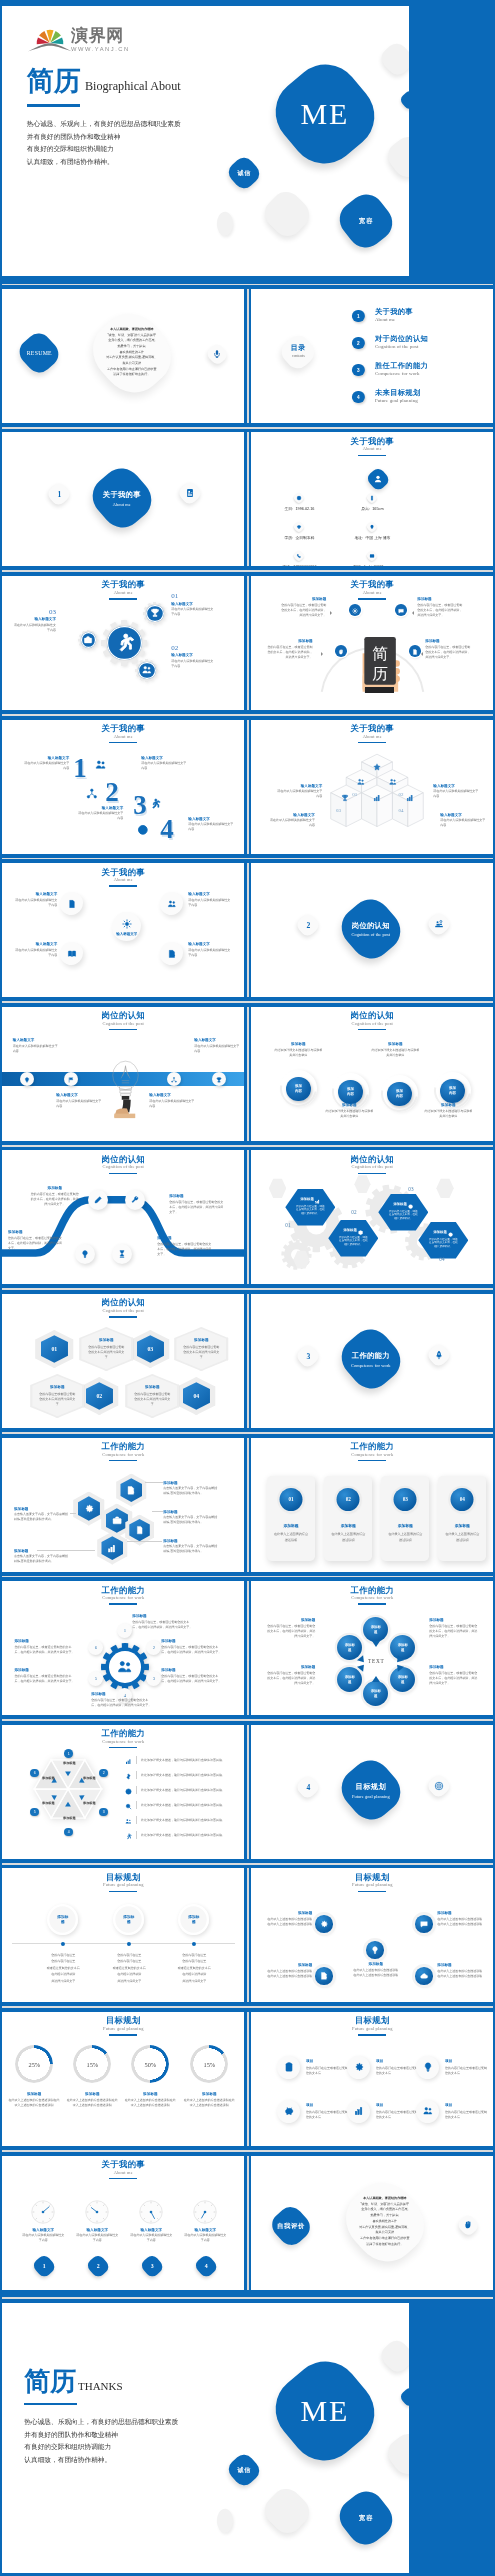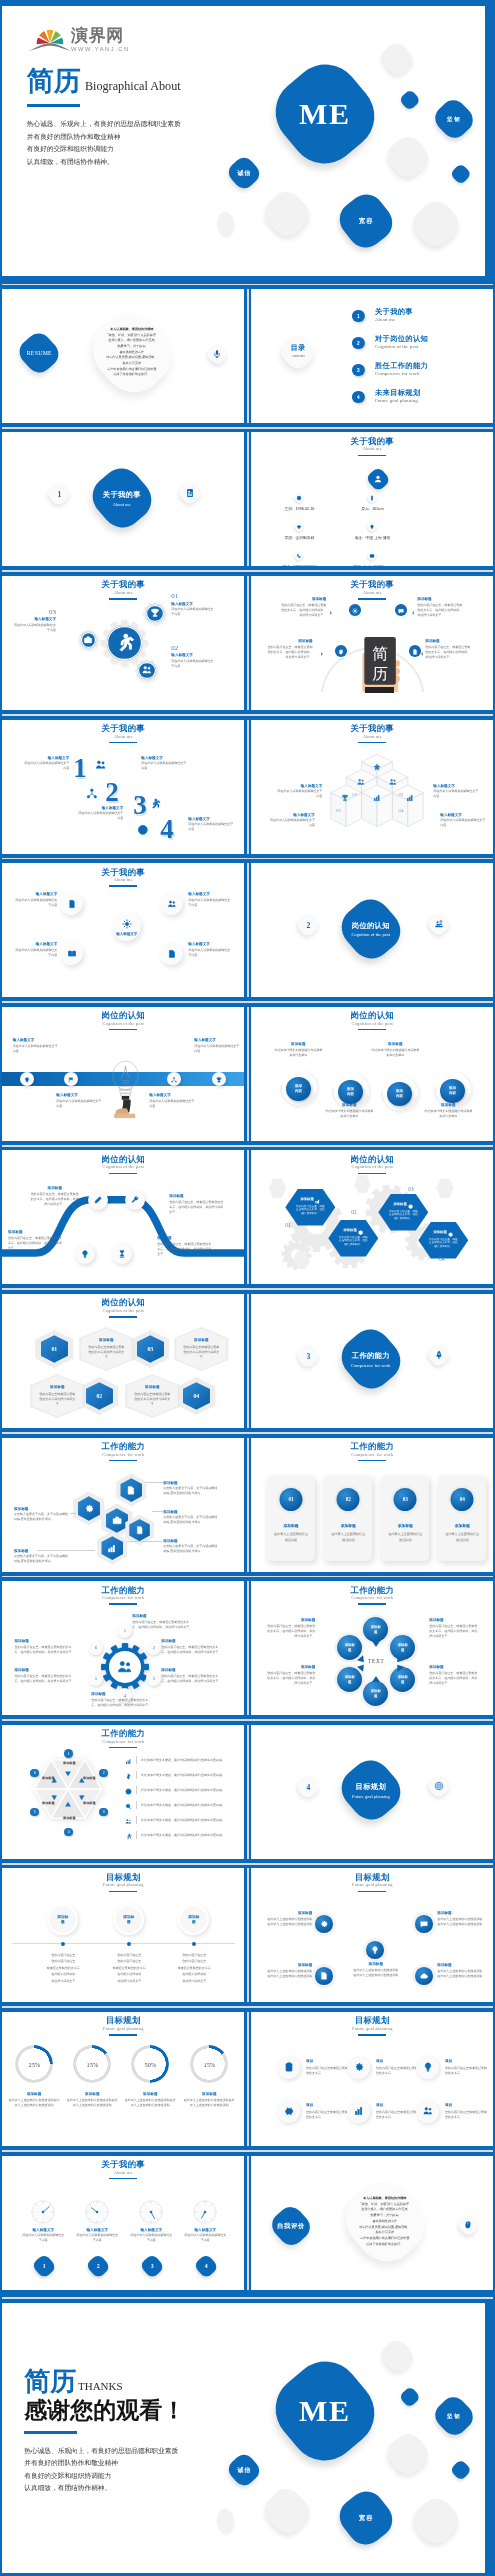--- a/index.html
+++ b/index.html
@@ -1,19 +1,19 @@
 <!DOCTYPE html>
 <html style="font-size:9.3px"><head><meta charset="utf-8"><title>Resume PPT Template Preview</title>
 <style>html,body{margin:0;padding:0;background:#fff;}
 body{width:495px;font-family:"Liberation Sans",sans-serif;}
 *{box-sizing:border-box;}
 #root{position:relative;width:495px;height:2576px;background:#0a69b8;overflow:hidden;}
 #sheet{position:absolute;left:2.3px;top:5.8px;width:491px;}
 .slide{position:relative;background:#fff;overflow:hidden;}
-.cover{width:483px;height:270px;}
+.cover{width:407px;height:270px;}
 .rowsep{height:9.6px;background:#0a69b8;position:relative;}
 .rowsep i{position:absolute;left:0;right:0;top:4.1px;height:1.7px;background:#dcdcdc;display:block;}
 .rowsep.big{height:13px;}
 .rowsep.big i{top:7.9px;}
 .grid-row{display:flex;width:491px;height:134px;}
 .grid-row .slide{width:242px;height:134px;}
 .coldiv{width:7px;background:#0a69b8;position:relative;flex:0 0 7px;}
 .coldiv i{position:absolute;top:0;bottom:0;left:2.9px;width:1.7px;background:#dadada;display:block;}
 
 
@@ -26,21 +26,21 @@
 .cv-cn{font-weight:700;font-size:27px;color:#0a69b8;line-height:30px;letter-spacing:0px;}
 .cv-en{font-family:"Liberation Serif",serif;font-size:12.2px;color:#2b2b2b;margin-left:4.1px;letter-spacing:0px;}
 .cv-sub{font-weight:700;font-size:25px;color:#141414;line-height:29px;letter-spacing:0px;margin-top:3.5px;}
 .cv-rule{width:53px;height:2.3px;background:#0a69b8;margin-top:8.7px;}
 .cv-body{margin-top:11.7px;font-size:6.7px;color:#333;line-height:12.5px;}
 .blob{position:absolute;}
 .blob i{position:absolute;left:50%;top:50%;display:block;background:#0a69b8;}
 .blob span{position:absolute;left:0;right:0;top:50%;transform:translateY(-50%);text-align:center;color:#fff;z-index:2;}
 .b-me{left:264px;top:51px;width:117px;height:115px;}
 .b-me i{width:91px;height:89px;border-radius:38%;transform:translate(-50%,-50%) rotate(50deg);box-shadow:3.5px 4.7px 7.6px rgba(0,0,0,.14);}
-.b-me span{font-family:"Liberation Serif",serif;font-size:30px;font-weight:700;letter-spacing:1.7px;}
+.b-me span{font-family:"Liberation Serif",serif;font-size:30px;font-weight:400;letter-spacing:1.7px;}
 .b-cx{left:224px;top:150px;width:36px;height:34px;}
 .b-cx i{width:28px;height:27px;border-radius:37%;transform:translate(-50%,-50%) rotate(48deg);box-shadow:1.7px 2.3px 4.1px rgba(0,0,0,.14);}
 .b-cx span{font-size:6.1px;font-weight:700;letter-spacing:0.6px;}
 .b-kr{left:333px;top:185px;width:62px;height:61px;}
 .b-kr i{width:49px;height:47px;border-radius:38%;transform:translate(-50%,-50%) rotate(52deg);box-shadow:2.3px 3.5px 5.8px rgba(0,0,0,.14);}
 .b-kr span{font-size:6.4px;font-weight:700;letter-spacing:1.2px;}
 .b-jy{left:430px;top:92px;width:44px;height:42px;}
 .b-jy i{width:35px;height:33px;border-radius:38%;transform:translate(-50%,-50%) rotate(46deg);box-shadow:2.3px 2.9px 4.7px rgba(0,0,0,.14);}
 .b-jy span{font-size:5.5px;font-weight:700;letter-spacing:1.7px;}
 .b-g1{left:377px;top:36px;width:36px;height:35px;}
@@ -2153,21 +2153,20 @@
 <div class="rowsep big">
         <i></i>
       </div>
 <div class="slide cover thankscover">
 
   <div class="cv-text">
     <div class="cv-titlerow">
       <span class="cv-cn">简历</span>
       <span class="cv-en">THANKS</span>
     </div>
-    <div class="cv-sub">感谢您的观看！</div>
     <div class="cv-rule"></div>
     <div class="cv-body">
             <div class="cv-line">热心诚恳、乐观向上，有良好的思想品德和职业素质</div>
             <div class="cv-line">并有良好的团队协作和敬业精神</div>
             <div class="cv-line">有良好的交际和组织协调能力</div>
             <div class="cv-line">认真细致，有团结协作精神。</div>
           </div>
   </div>
 
   <div class="blob b-me">

